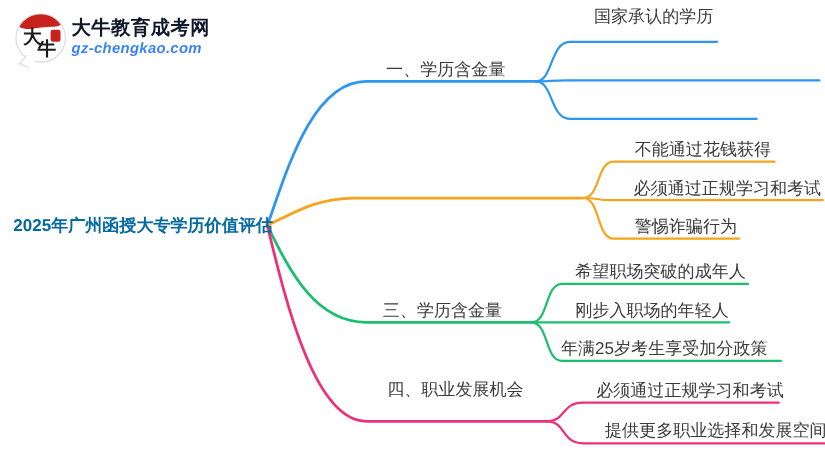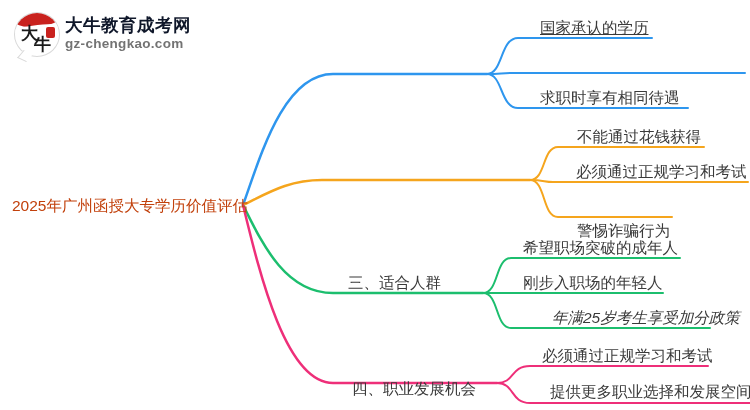--- a/index.html
+++ b/index.html
@@ -15,39 +15,39 @@
     border-radius:50%;transform:rotate(-6deg);}
   .bubble-cap-gap{position:absolute;left:-4px;top:12px;width:54px;height:8px;background:#ffffff;
     border-radius:50%;transform:rotate(-6deg);}
   .logo-char1{position:absolute;left:6px;top:12px;font-size:17px;font-weight:700;color:#1a1a1a;line-height:17px;}
   .logo-char2{position:absolute;left:19px;top:23px;font-size:17px;font-weight:700;color:#1a1a1a;line-height:17px;}
   .seal{position:absolute;left:31px;top:14px;width:9px;height:11px;background:#c9221e;border-radius:2px;}
   .bubble-tail{position:absolute;left:6px;top:42px;width:9px;height:9px;background:#ffffff;
     border-left:1.5px solid #d9d9d9;border-bottom:1.5px solid #d9d9d9;transform:rotate(25deg) skewX(-15deg);}
   .logo-title{position:absolute;left:51px;top:4px;font-size:17.5px;font-weight:700;color:#0f172a;
     letter-spacing:0.5px;white-space:nowrap;}
-  .logo-url{position:absolute;left:51px;top:27px;font-size:13.5px;font-weight:700;color:#737373;
-    letter-spacing:0.3px;white-space:nowrap;}
+  .logo-url{position:absolute;left:51px;top:27px;font-size:13.5px;font-weight:700;color:#3b82f6;
+    letter-spacing:0.3px;white-space:nowrap;font-style:italic;}
   
   #wires{position:absolute;left:0;top:0;width:750px;height:410px;}
   .node{position:absolute;white-space:nowrap;font-size:15.5px;line-height:21px;color:#3a3a3a;}
-  .root-node{left:12px;top:195px;color:#c2410c;font-size:15.5px;}
+  .root-node{left:12px;top:195px;color:#0369a1;font-size:15.5px;font-weight:bold;}
   .n-b1{left:351px;top:53px;}
   .n-b2{left:348px;top:159px;}
   .n-b3{left:348px;top:272px;}
-  .n-b4{left:352px;top:344px;margin-top:34px;}
-  .n-b1c1{left:540px;top:17px;text-decoration:underline;}
+  .n-b4{left:352px;top:344px;}
+  .n-b1c1{left:540px;top:5px;}
   .n-b1c2{left:540px;top:52px;}
   .n-b1c3{left:540px;top:87px;}
   .n-b2c1{left:577px;top:126px;}
   .n-b2c2{left:576px;top:161px;}
-  .n-b2c3{left:577px;top:196px;margin-top:24px;}
+  .n-b2c3{left:577px;top:196px;}
   .n-b3c1{left:523px;top:237px;}
   .n-b3c2{left:523px;top:272px;}
-  .n-b3c3{left:552px;top:307px;font-style:italic;}
+  .n-b3c3{left:510px;top:307px;}
   .n-b4c1{left:542px;top:345px;}
   .n-b4c2{left:550px;top:381px;}
 </style>
 </head>
 <body>
 
 <div id="stage">
 
   <div id="logo">
     <div class="bubble">
@@ -80,28 +80,28 @@
     <path d="M483,293 C499,293 495,258 511,258 L680,258" fill="none" stroke-width="2" stroke-linecap="round" stroke="#1cbe6e"></path>
     <path d="M483,293 C496,293 496,293 507,293 L663,293" fill="none" stroke-width="2" stroke-linecap="round" stroke="#1cbe6e"></path>
     <path d="M483,293 C499,293 495,328 511,328 L710,328" fill="none" stroke-width="2" stroke-linecap="round" stroke="#1cbe6e"></path>
 
     <path d="M497,383 C515,383 510,366 530,366 L708,366" fill="none" stroke-width="2" stroke-linecap="round" stroke="#ee2f79"></path>
     <path d="M497,383 C515,383 510,403 530,403 L750,403" fill="none" stroke-width="2" stroke-linecap="round" stroke="#ee2f79"></path>
   </svg>
 
   <div class="node root-node">2025年广州函授大专学历价值评估</div>
 
+  <div class="node n-b1">一、学历含金量</div>
   <div class="node n-b1c1">国家承认的学历</div>
-  <div class="node n-b1c3">求职时享有相同待遇</div>
 
   <div class="node n-b2c2">必须通过正规学习和考试</div>
   <div class="node n-b2c1">不能通过花钱获得</div>
   <div class="node n-b2c3">警惕诈骗行为</div>
 
-  <div class="node n-b3">三、适合人群</div>
+  <div class="node n-b3">三、学历含金量</div>
   <div class="node n-b3c2">刚步入职场的年轻人</div>
   <div class="node n-b3c1">希望职场突破的成年人</div>
   <div class="node n-b3c3">年满25岁考生享受加分政策</div>
 
   <div class="node n-b4">四、职业发展机会</div>
   <div class="node n-b4c1">必须通过正规学习和考试</div>
   <div class="node n-b4c2">提供更多职业选择和发展空间</div>
 
 </div>
 

